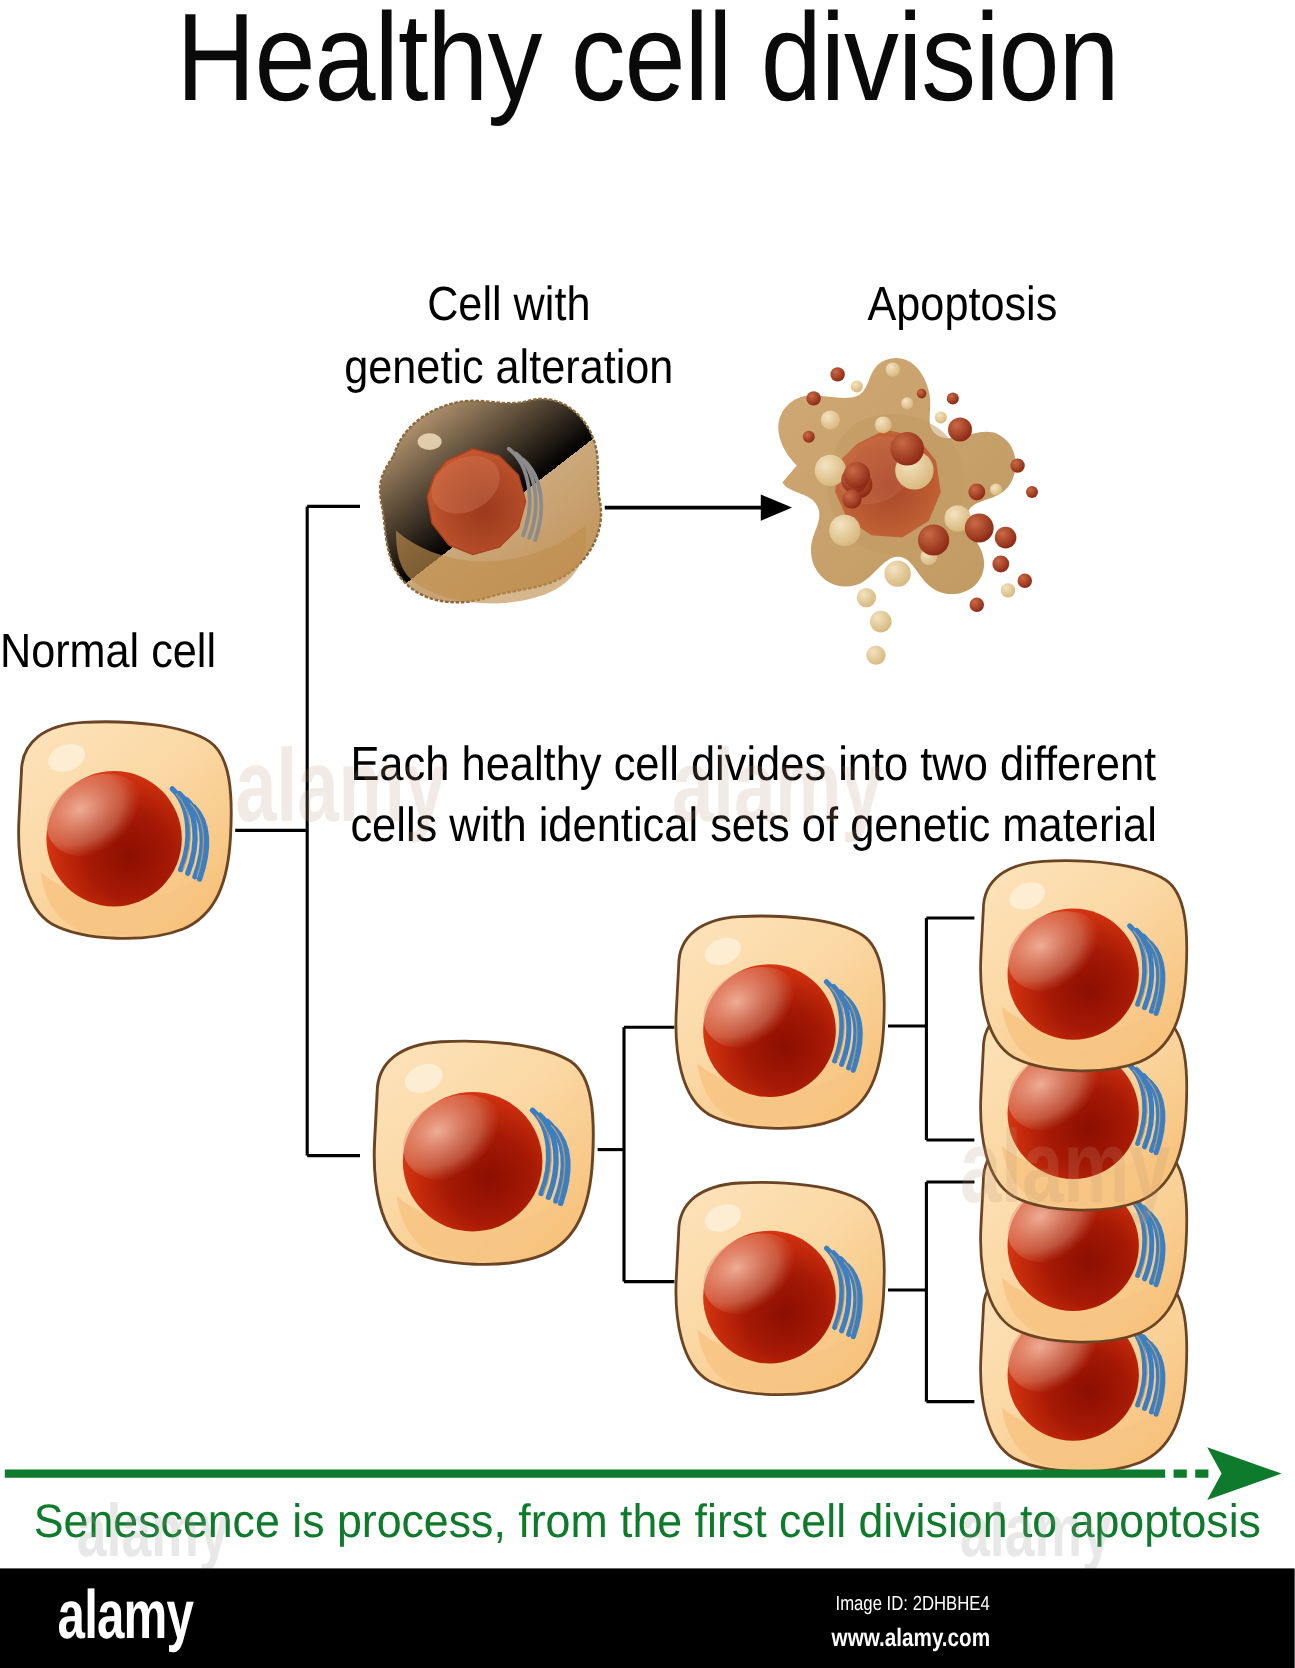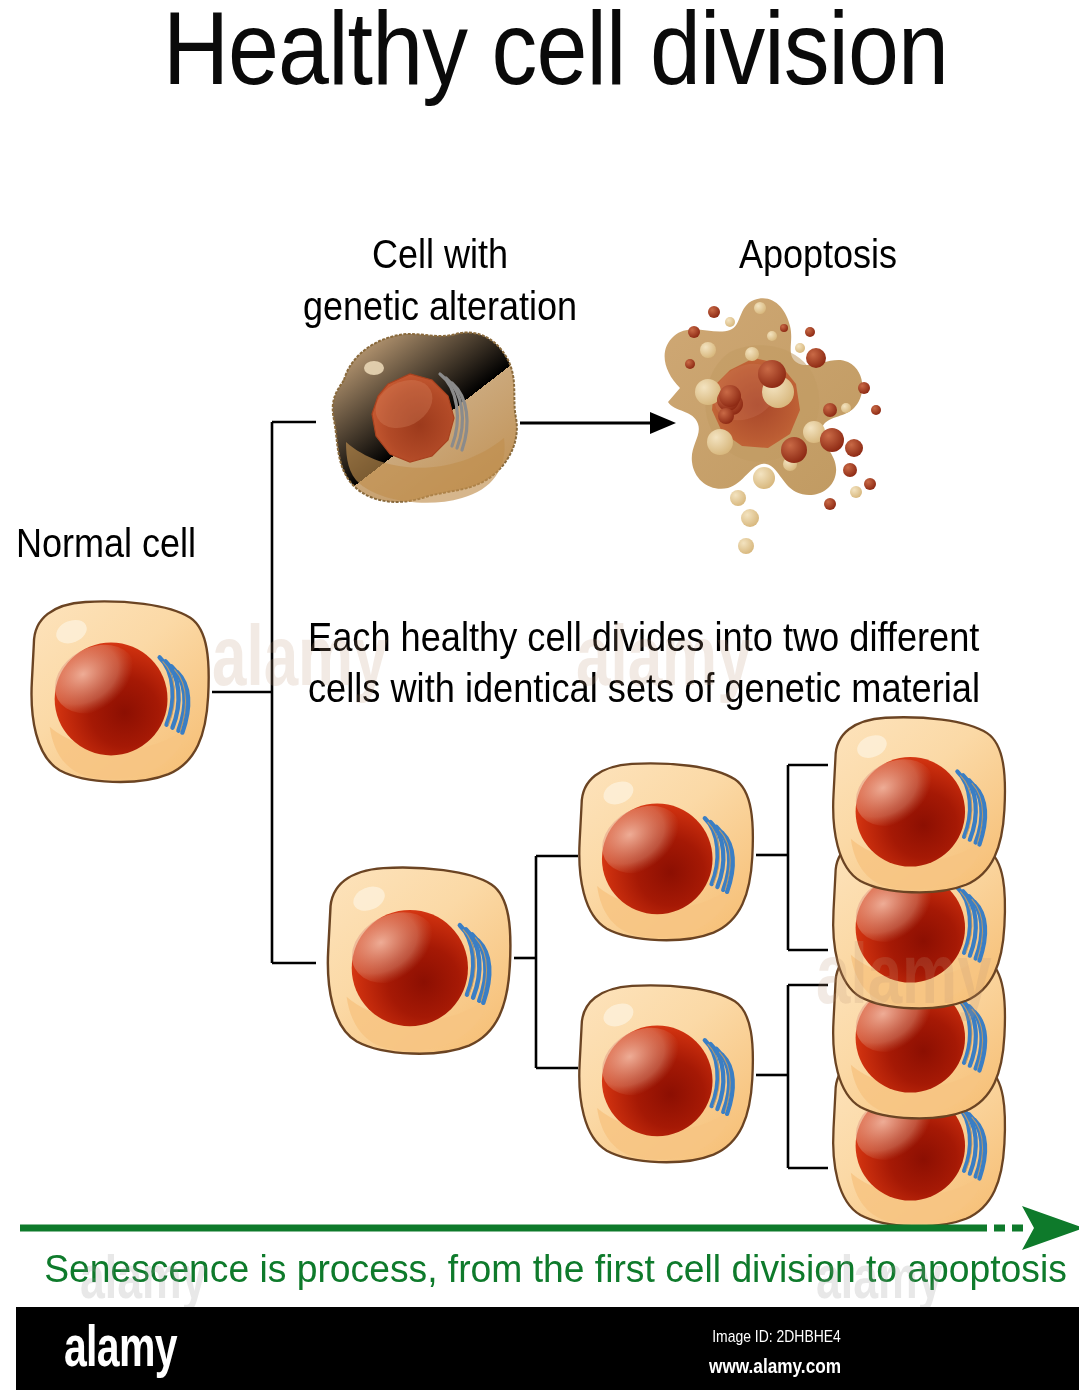--- a/index.html
+++ b/index.html
@@ -5,21 +5,21 @@
 <style>
   * { margin:0; padding:0; box-sizing:border-box; }
   html,body { background:#ffffff; }
   body {
     width:1079px; height:1390px;
     position:relative; overflow:hidden;
     font-family:"Liberation Sans", sans-serif;
     color:#000;
   }
 
-  #stage { position:absolute; left:16px; top:0; width:858px; height:1390px; }
+  #stage { position:absolute; left:0; top:0; width:858px; height:1390px; }
 
   
   .txt { position:absolute; white-space:pre; }
 
   #page-title {
     left:0; top:-8px; width:1079px;
     text-align:center;
     font-size:104px;
     line-height:1.08;
     letter-spacing:-1px;

